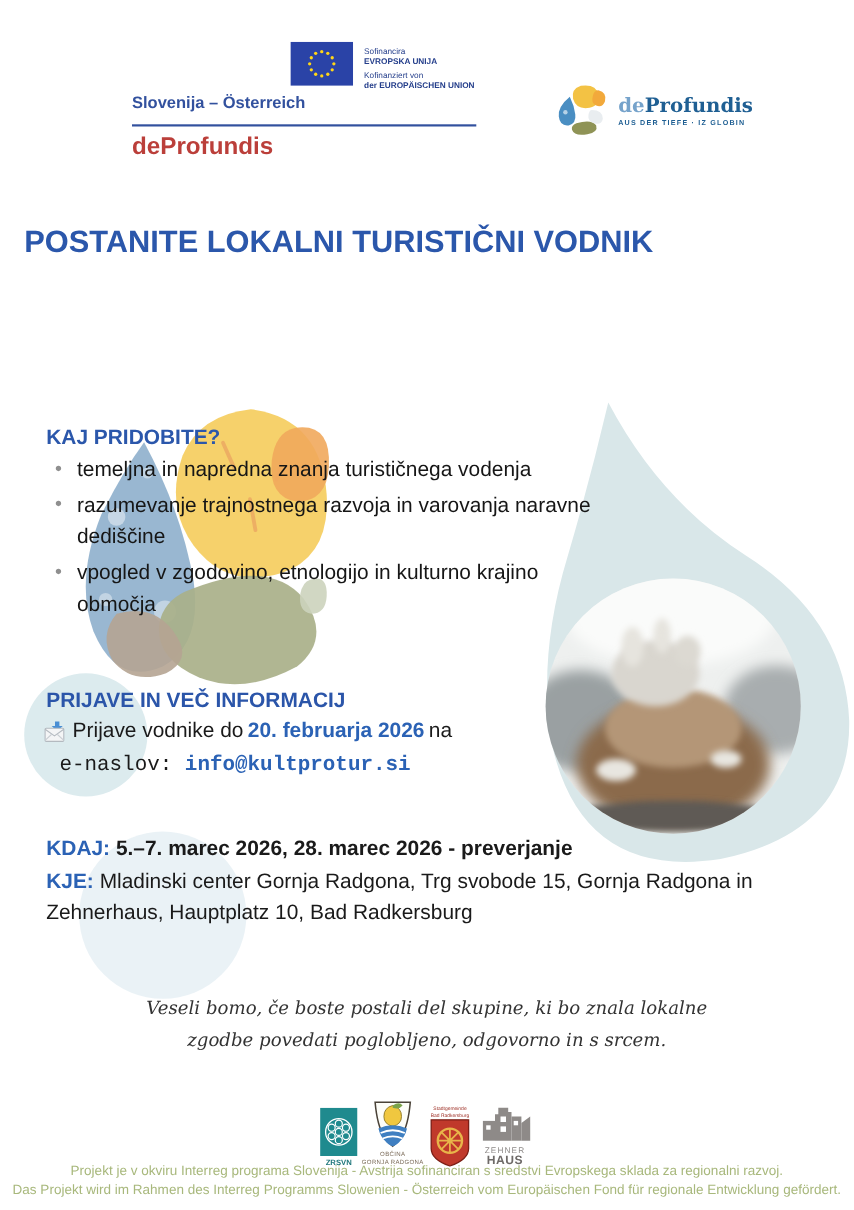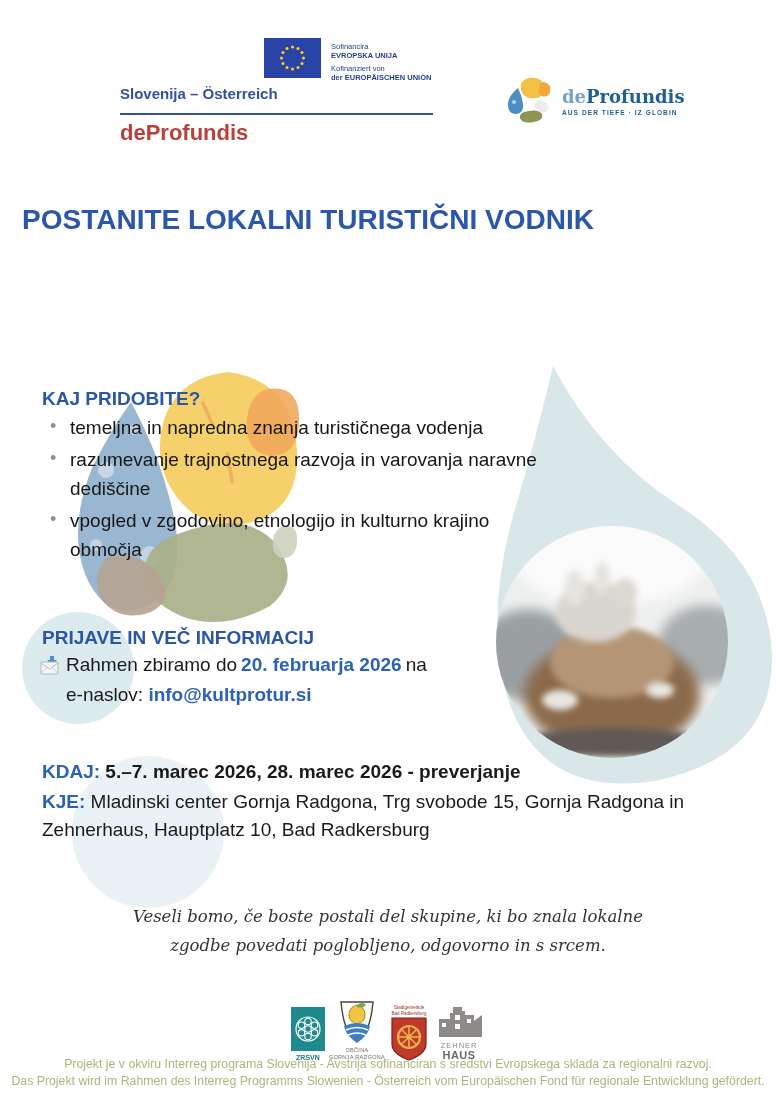--- a/index.html
+++ b/index.html
@@ -32,21 +32,21 @@
 
   
   .benefits-heading { left:42px; top:388px; font-size:19px; font-weight:700; color:#2b57ab; }
   .benefits-list { left:46px; top:414px; width:500px; list-style:none; }
   .benefits-list li { position:relative; padding-left:24px; font-size:19px; line-height:1.52; color:#161616; margin-bottom:3px; }
   .benefits-list li::before { content:"•"; position:absolute; left:4px; top:-1px; color:#8f8f8f; font-size:18px; }
 
   
   .contact-heading { left:42px; top:627px; font-size:19px; font-weight:700; color:#2b55a9; }
   .contact-line1 { left:40px; top:654px; font-size:19px; display:flex; align-items:center; gap:4px; }
-  .contact-line2 { left:66px; top:684px; font-size:19px; }
+  .contact-line2 { left:54px; top:684px; font-size:19px;font-family:Liberation Mono, monospace; }
   .blue-bold { color:#2b62b5; font-weight:700; }
 
   
   .when-line { left:42px; top:761px; font-size:19px; font-weight:700; }
   .where-block { left:42px; top:788px; width:682px; font-size:19px; line-height:1.45; }
   .label-blue { color:#2b62b5; font-weight:700; }
 
   
   .closing { left:118px; top:903px; width:540px; text-align:center;
     font-family:"DejaVu Serif", serif; font-style:italic; font-size:16.5px; line-height:1.75; color:#333; }
@@ -176,21 +176,21 @@
   </ul>
 
   <div class="abs contact-heading">PRIJAVE IN VEČ INFORMACIJ</div>
   <div class="abs contact-line1">
     <svg width="22" height="20" viewBox="0 0 22 20">
       <path d="M10,1 h4 v4 h3 l-5,5 -5,-5 h3 Z" fill="#4a8fd4"></path>
       <rect x="1" y="7" width="17" height="12" rx="1" fill="#f4f5f6" stroke="#b4bac0" stroke-width="1"></rect>
       <path d="M1,8 L9.5,14 L18,8" fill="none" stroke="#b4bac0" stroke-width="1"></path>
       <path d="M1,18 L7,12.5 M18,18 L12,12.5" fill="none" stroke="#c9ced3" stroke-width="1"></path>
     </svg>
-    <span>Rahmen zbiramo do</span>
+    <span>Prijave vodnike do</span>
     <span class="blue-bold">20. februarja 2026</span>
     <span>na</span>
   </div>
   <div class="abs contact-line2">
     <span>e-naslov:</span>
     <span class="blue-bold">info@kultprotur.si</span>
   </div>
 
   <div class="abs when-line">
     <span class="label-blue">KDAJ:</span>

